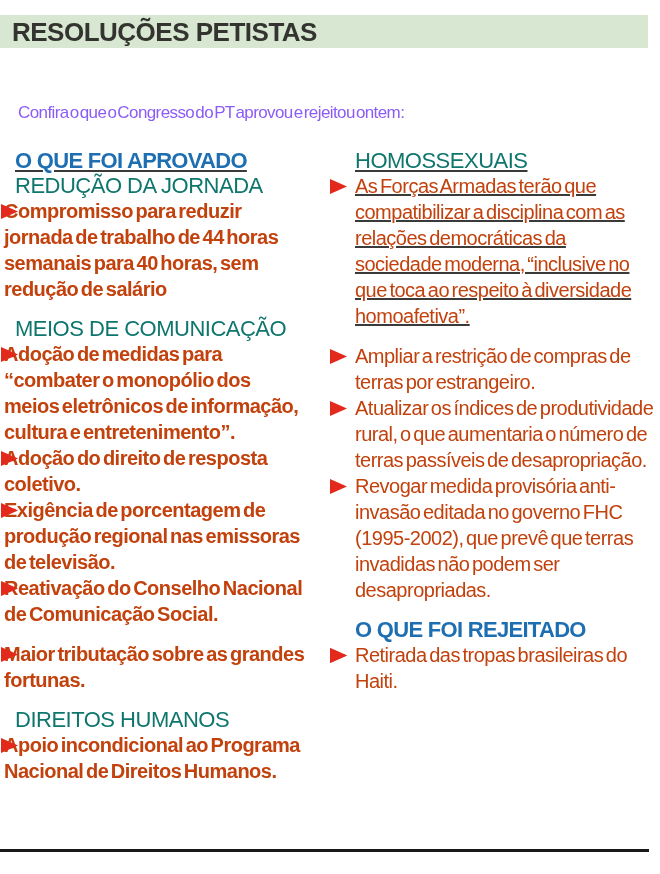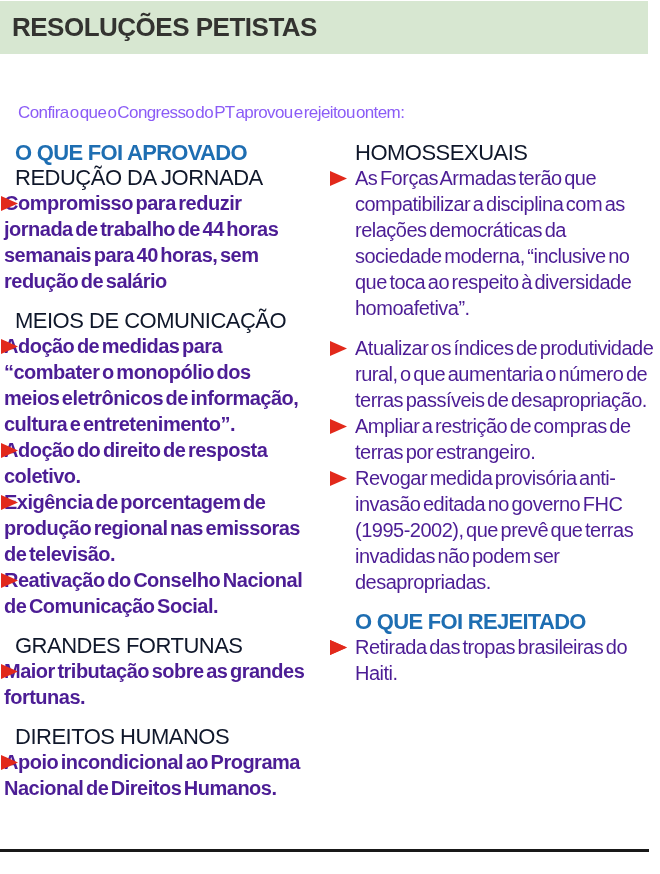--- a/index.html
+++ b/index.html
@@ -6,24 +6,24 @@
   body {
     width: 660px; height: 874px;
     position: relative;
     background: #ffffff;
     overflow: hidden;
     font-family: "Liberation Sans", sans-serif;
     color: var(--ink, #3a3a39);
   }
   .topbar {
     position: absolute;
-    left: 0; top: 1px;
-    width: 648px; height: 53px;
+    left: 0; top: 15px;
+    width: 648px; height: 33px;
     background: var(--green, #d7e7d1);
-    display: flex; align-items: center;
+    display: flex; align-items: flex-end;
   }
   .topbar h1 {
     margin: 0 0 0 12px;
     font-size: 26px;
     font-weight: bold;
     letter-spacing: -0.5px;
     color: #333330;
   }
   .subtitle {
     position: absolute;
@@ -37,44 +37,44 @@
   .cols {
     position: absolute;
     left: 0; top: 136px;
     width: 660px;
     display: flex;
   }
   .col { box-sizing: border-box; }
   .col-left  { width: 330px; }
   .col-right { width: 330px; }
   .section { margin-top: 14px; }
-  .section:first-child { margin-top: 4px; }
+  .section:first-child { margin-top: 12px; text-decoration: underline; }
   .section.tight { margin-top: 0; }
   .section h2 {
     margin: 0;
     font-size: 22px;
     font-weight: normal;
     letter-spacing: -0.5px;
     line-height: 25px;
-    color: #0f172a;
+    color: #0f766e;
   }
   .section h2.blue {
     color: var(--blue, #1e6eb2);
     font-weight: bold;
     letter-spacing: -0.7px;
   }
   .col-left  .section h2 { margin-left: 15px; }
   .col-right .section h2 { margin-left: 25px; }
   .bullet {
     position: relative;
     font-size: 20px;
     line-height: 26px;
     letter-spacing: -0.5px;
     word-spacing: -2.5px;
-    color: #4c1d95;
+    color: #c2410c;
   }
   .col-left  .bullet { padding-left: 4px; width: 306px; box-sizing: border-box; font-weight: bold; }
   .col-right .bullet { padding-left: 25px; width: 325px; box-sizing: border-box; }
   .arrow {
     position: absolute;
     top: 6px;
     width: 17px; height: 15px;
     background: var(--red, #e2291b);
     clip-path: polygon(0 0, 100% 50%, 0 100%);
   }
@@ -106,36 +106,35 @@
         <div class="bullet"><span class="arrow"></span><span>Compromisso para reduzir jornada de trabalho de 44 horas semanais para 40 horas, sem redução de salário</span></div>
       </div>
       <div class="section">
         <h2 class="">MEIOS DE COMUNICAÇÃO</h2>
         <div class="bullet"><span class="arrow"></span><span>Adoção de medidas para “combater o monopólio dos meios eletrônicos de informação, cultura e entretenimento”.</span></div>
         <div class="bullet"><span class="arrow"></span><span>Adoção do direito de resposta coletivo.</span></div>
         <div class="bullet"><span class="arrow"></span><span>Exigência de porcentagem de produção regional nas emissoras de televisão.</span></div>
         <div class="bullet"><span class="arrow"></span><span>Reativação do Conselho Nacional de Comunicação Social.</span></div>
       </div>
       <div class="section">
-        <h2 class="">GRANDES FORTUNAS</h2>
         <div class="bullet"><span class="arrow"></span><span>Maior tributação sobre as grandes fortunas.</span></div>
       </div>
       <div class="section">
         <h2 class="">DIREITOS HUMANOS</h2>
         <div class="bullet"><span class="arrow"></span><span>Apoio incondicional ao Programa Nacional de Direitos Humanos.</span></div>
       </div>
     </div>
   <div class="col col-right" id="col-right">
       <div class="section">
         <h2 class="">HOMOSSEXUAIS</h2>
         <div class="bullet"><span class="arrow"></span><span>As Forças Armadas terão que compatibilizar a disciplina com as relações democráticas da sociedade moderna, “inclusive no que toca ao respeito à diversidade homoafetiva”.</span></div>
       </div>
       <div class="section">
+        <div class="bullet"><span class="arrow"></span><span>Ampliar a restrição de compras de terras por estrangeiro.</span></div>
         <div class="bullet"><span class="arrow"></span><span>Atualizar os índices de produtividade rural, o que aumentaria o número de terras passíveis de desapropriação.</span></div>
-        <div class="bullet"><span class="arrow"></span><span>Ampliar a restrição de compras de terras por estrangeiro.</span></div>
         <div class="bullet"><span class="arrow"></span><span>Revogar medida provisória anti-invasão editada no governo FHC (1995-2002), que prevê que terras invadidas não podem ser desapropriadas.</span></div>
       </div>
       <div class="section">
         <h2 class="blue">O QUE FOI REJEITADO</h2>
         <div class="bullet"><span class="arrow"></span></div>
         <div class="bullet"><span class="arrow"></span><span>Retirada das tropas brasileiras do Haiti.</span></div>
       </div>
     </div>
 </div>
 

